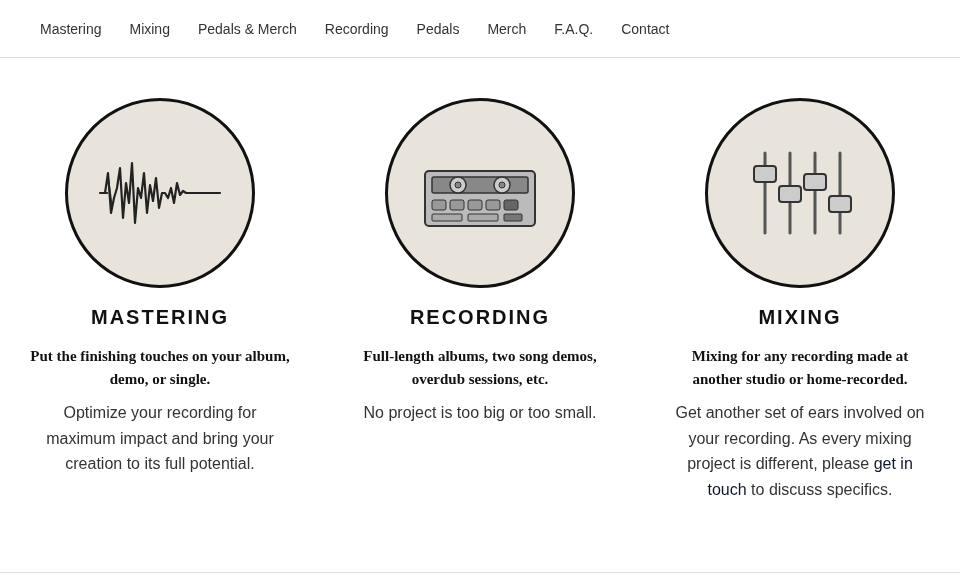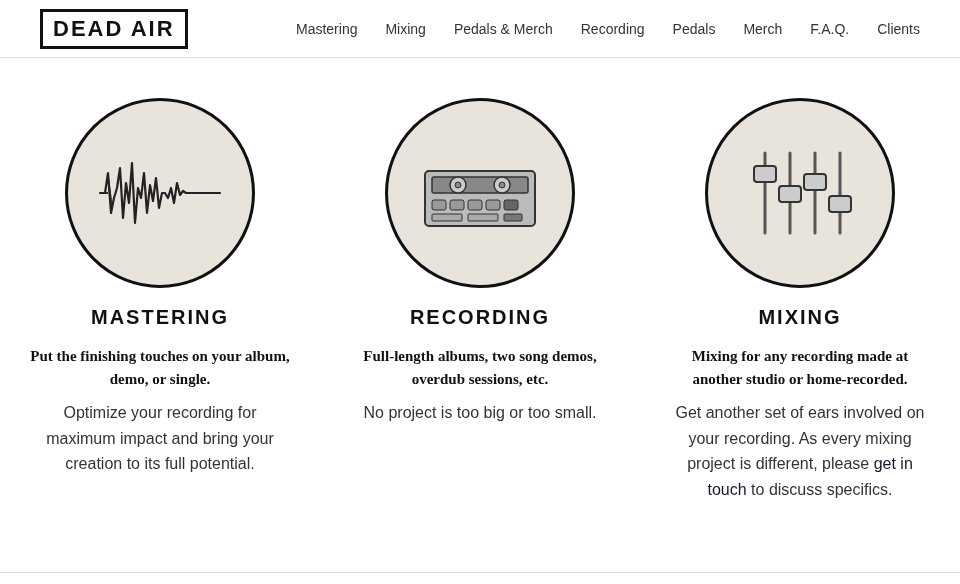--- a/index.html
+++ b/index.html
@@ -124,30 +124,29 @@
       font-family: Arial, Helvetica, sans-serif;
       font-size: 13px;
       color: #333;
       line-height: 1.7;
     }
   </style>
 </head>
 <body>
 
 <header>
-  <div class="logo">DEAD AIR</div>
   <nav>
     <a href="#">Mastering</a>
     <a href="#">Mixing</a>
     <a href="#">Pedals &amp; Merch</a>
     <a href="#">Recording</a>
     <a href="#">Pedals</a>
     <a href="#">Merch</a>
     <a href="#">F.A.Q.</a>
-    <a href="#">Clients</a>
+    <a href="#">Contact</a>
   </nav>
 </header>
 
 <main>
   <div class="services">
 
     <div class="service-card">
       <div class="circle-wrap">
         <svg viewBox="0 0 140 100" xmlns="http://www.w3.org/2000/svg">
 

